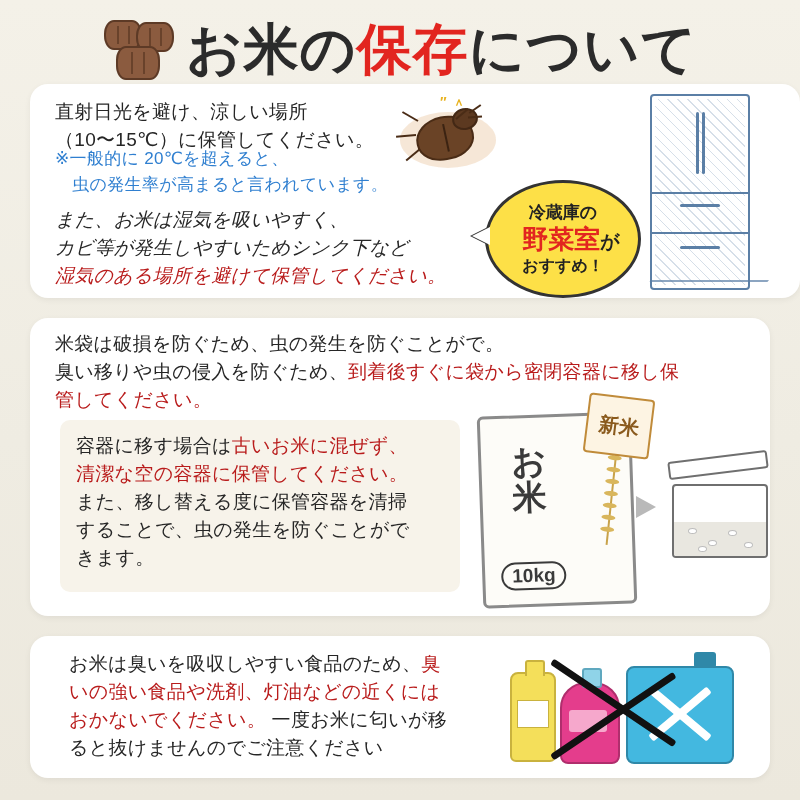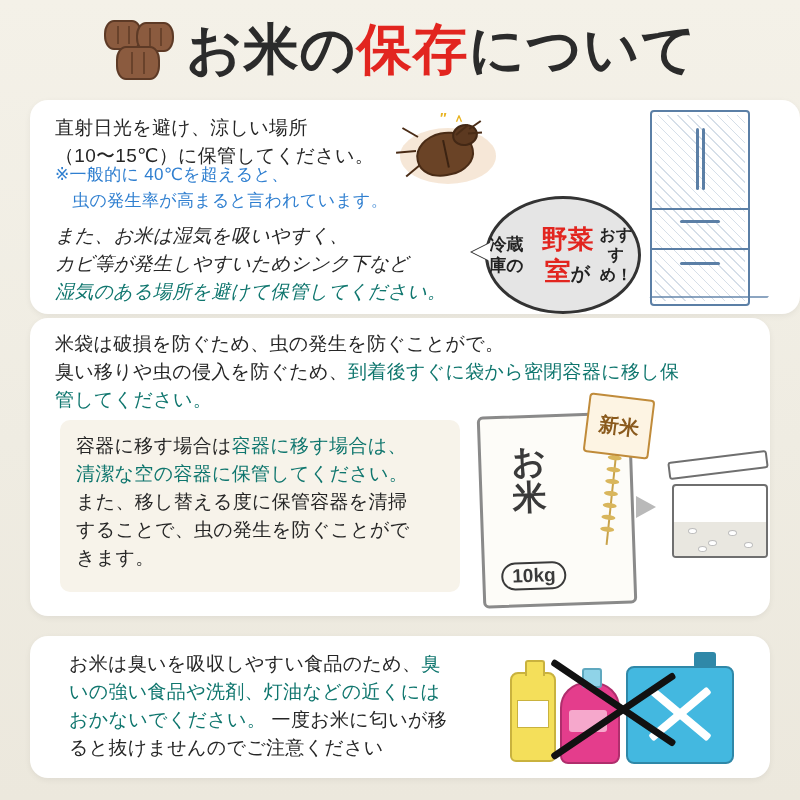--- a/index.html
+++ b/index.html
@@ -43,29 +43,29 @@
     font-size:55px;font-weight:bold;color:#2b2b2b;letter-spacing:1px;
     white-space:nowrap;line-height:1;
   }
   .title-text .hl{color:#e2251f;}
 
   
   .panel{
     position:absolute;background:#ffffff;border-radius:18px;
     box-shadow:0 2px 6px rgba(0,0,0,.06);
   }
-  #panel1{left:30px;top:100px;width:770px;height:214px;}
+  #panel1{left:30px;top:84px;width:770px;height:214px;}
   #panel2{left:30px;top:318px;width:740px;height:298px;}
   #panel3{left:30px;top:636px;width:740px;height:142px;}
 
   .txt{
     position:absolute;color:#262626;line-height:1.48;
     font-size:19px;letter-spacing:.3px;white-space:pre-line;
   }
-  .red{color:#0f766e;}
+  .red{color:#b91c1c;}
 
   
   #p1-l1{left:25px;top:14px;width:360px;}
   #p1-note{left:25px;top:62px;width:380px;color:#2f7fd0;font-size:17px;line-height:1.5;}
   #p1-l2{left:25px;top:122px;width:430px;font-style:italic;}
 
   
   .bug-box{position:absolute;left:360px;top:10px;width:120px;height:90px;}
   .bug-blob{
     position:absolute;left:10px;top:18px;width:96px;height:56px;border-radius:50%;
@@ -83,22 +83,22 @@
     position:absolute;left:62px;top:14px;width:22px;height:18px;border-radius:50%;
     background:#5c3920;border:2px solid #432815;transform:rotate(-12deg);
   }
   .bug-leg{position:absolute;height:2px;background:#4a2c16;transform-origin:left center;}
   .bug-ant{position:absolute;width:14px;height:2px;background:#4a2c16;}
   .spark{position:absolute;color:#e8b321;font-size:14px;font-weight:bold;}
 
   
   .bubble{
     position:absolute;left:455px;top:96px;width:150px;height:112px;
-    background:#e5e5e5;border:3px solid #333;border-radius:50%;
-    display:flex;flex-direction:row;align-items:center;justify-content:center;
+    background:#fde047;border:3px solid #333;border-radius:50%;
+    display:flex;flex-direction:column;align-items:center;justify-content:center;
     text-align:center;line-height:1.25;
   }
   .bubble .ln1{font-size:17px;font-weight:bold;color:#222;}
   .bubble .ln2{font-size:26px;font-weight:bold;color:#e2251f;margin-left:16px;}
   .bubble .ln2 .k{color:#222;font-size:19px;}
   .bubble .ln3{font-size:16px;font-weight:bold;color:#222;}
   .bubble::after{
     content:"";position:absolute;left:-16px;top:44px;width:0;height:0;
     border-top:9px solid transparent;border-bottom:9px solid transparent;
     border-right:18px solid #fff;filter:drop-shadow(-2px 0 0 #333);
@@ -206,21 +206,21 @@
       <div class="bale b2"></div>
       <div class="bale b3"></div>
     </div>
     <div class="title-text"><span>お米の</span><span class="hl">保存</span><span>について</span></div>
   </div>
 
   <div class="panel" id="panel1">
 
     <div class="txt" id="p1-l1">直射日光を避け、涼しい場所
 （10〜15℃）に保管してください。</div>
-    <div class="txt" id="p1-note">※一般的に 40℃を超えると、
+    <div class="txt" id="p1-note">※一般的に 20℃を超えると、
 　虫の発生率が高まると言われています。</div>
     <div class="txt" id="p1-l2"><span>また、お米は湿気を吸いやすく、
 カビ等が発生しやすいためシンク下など
 </span><span class="red">湿気のある場所を避けて保管してください。</span></div>
 
     <div class="bug-box">
       <div class="bug-blob"></div>
       <div class="bug-body"></div>
       <div class="bug-head"></div>
       <div class="bug-leg" style="left:28px;top:26px;width:18px;transform:rotate(-150deg);"></div>
@@ -251,21 +251,21 @@
     <div class="fridge-shadow"></div>
   </div>
 
   <div class="panel" id="panel2">
 
     <div class="txt" id="p2-l1"><span>米袋は破損を防ぐため、虫の発生を防ぐことがで。
 臭い移りや虫の侵入を防ぐため、</span><span class="red">到着後すぐに袋から密閉容器に移し保
 管してください。</span></div>
 
     <div class="subbox">
-      <div class="txt" id="p2-sub"><span>容器に移す場合は</span><span class="red">容器に移す場合は、
+      <div class="txt" id="p2-sub"><span>容器に移す場合は</span><span class="red">古いお米に混ぜず、
 清潔な空の容器に保管してください。</span><span>
 また、移し替える度に保管容器を清掃
 することで、虫の発生を防ぐことがで
 きます。</span></div>
     </div>
 
     <div class="ricebag">
       <div class="kome">お米</div>
       <div class="ear">
         <i style="top:6px;"></i>

